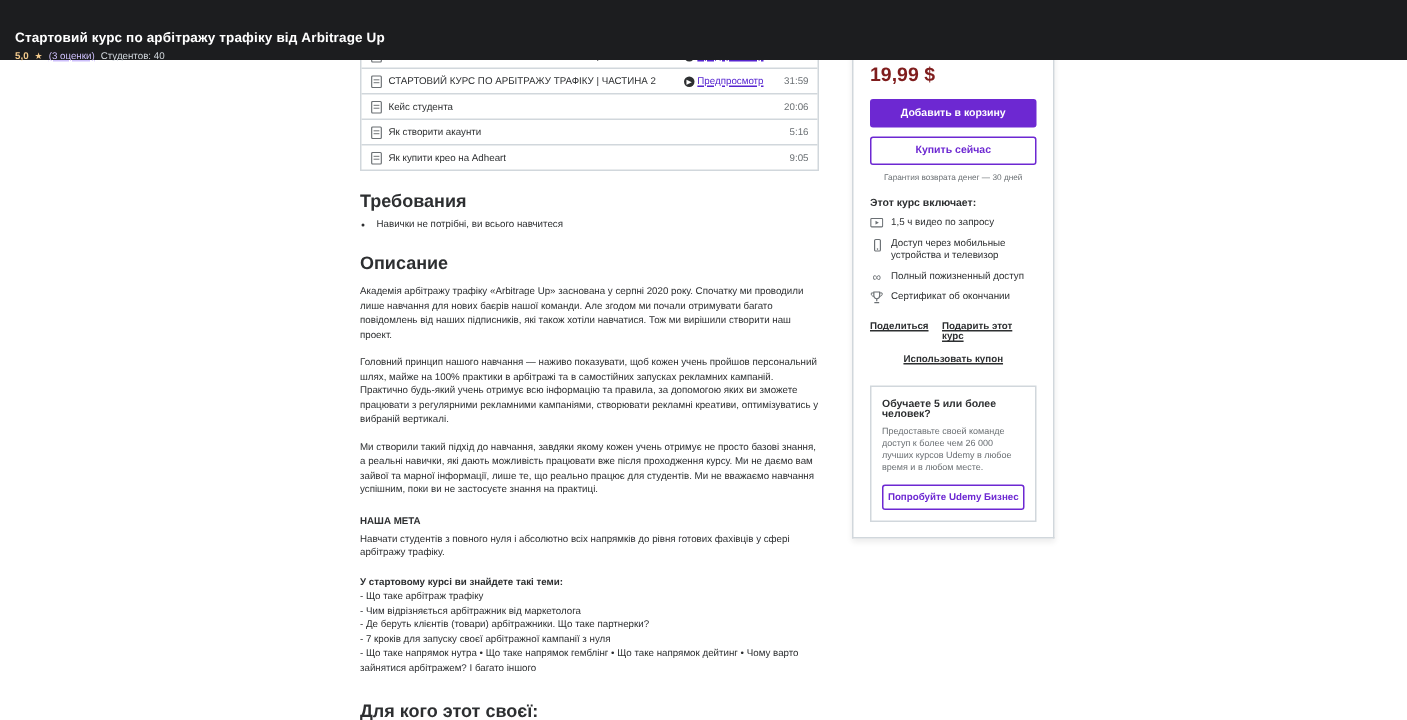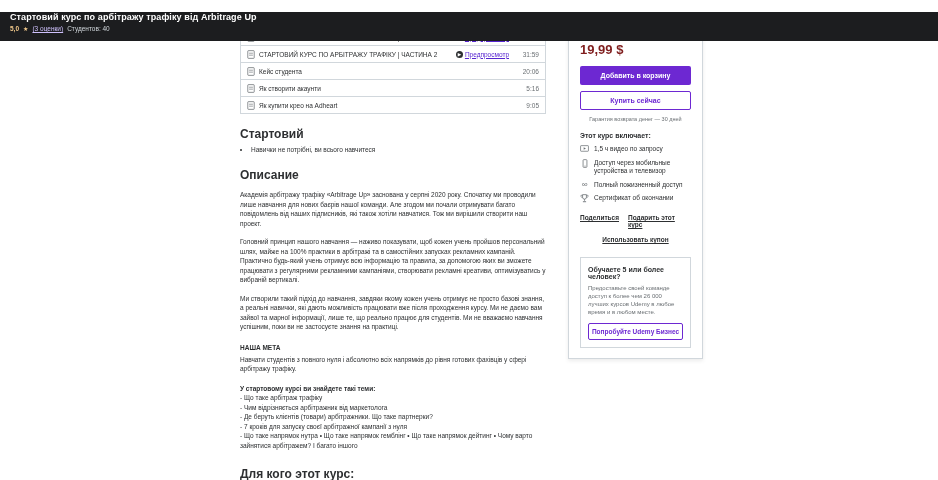--- a/index.html
+++ b/index.html
@@ -7,21 +7,21 @@
   body {
     font-family:"Liberation Sans", sans-serif;
     background:#ffffff;
     position:relative;
     overflow:hidden;
     color:#2d2f31;
   }
   
   .topbar {
     position:absolute; top:0; left:0; width:938px; height:29px;
-    background:#1c1d1f; color:#fff; padding:0 10px; z-index:20;margin-top:12px;
+    background:#1c1d1f; color:#fff; padding:20px 10px; z-index:20;
   }
   .topbar-title { font-size:9px; font-weight:bold; letter-spacing:.1px; }
   .topbar-meta { font-size:6.5px; margin-top:3px; display:flex; align-items:center; gap:4px; }
   .rating-num { color:#f3ca8c; font-weight:bold; }
   .star { color:#f3ca8c; font-size:6px; }
   .reviews-link { color:#cec0fc; text-decoration:underline; cursor:pointer; }
   .students { color:#d1d7dc; }
 
   
   .main-col { position:absolute; left:240px; top:29px; width:306px; }
@@ -168,21 +168,21 @@
             <line x1="3" y1="5" x2="9" y2="5" stroke="currentColor"></line>
             <line x1="3" y1="8" x2="9" y2="8" stroke="currentColor"></line>
           </svg>
       </span>
       <span class="cur-title">Як купити крео на Adheart</span>
       <span class="duration">9:05</span>
     </div>
   </div>
 
   <div class="req-section">
-    <h2 class="section-h">Стартовий</h2>
+    <h2 class="section-h">Требования</h2>
     <ul class="req-list">
       <li>Навички не потрібні, ви всього навчитеся</li>
     </ul>
   </div>
 
   <div class="desc-section">
     <h2 class="section-h">Описание</h2>
     <div class="desc-body">
       <p>Академія арбітражу трафіку «Arbitrage Up» заснована у серпні 2020 року. Спочатку ми проводили лише навчання для нових баєрів нашої команди. Але згодом ми почали отримувати багато повідомлень від наших підписників, які також хотіли навчатися. Тож ми вирішили створити наш проект.</p>
       <p>Головний принцип нашого навчання — наживо показувати, щоб кожен учень пройшов персональний шлях, майже на 100% практики в арбітражі та в самостійних запусках рекламних кампаній. Практично будь-який учень отримує всю інформацію та правила, за допомогою яких ви зможете працювати з регулярними рекламними кампаніями, створювати рекламні креативи, оптимізуватись у вибраній вертикалі.</p>
@@ -194,21 +194,21 @@
         <div class="topic-line">- Що таке арбітраж трафіку</div>
         <div class="topic-line">- Чим відрізняється арбітражник від маркетолога</div>
         <div class="topic-line">- Де беруть клієнтів (товари) арбітражники. Що таке партнерки?</div>
         <div class="topic-line">- 7 кроків для запуску своєї арбітражної кампанії з нуля</div>
         <div class="topic-line">- Що таке напрямок нутра • Що таке напрямок гемблінг • Що таке напрямок дейтинг • Чому варто зайнятися арбітражем? І багато іншого</div>
       </div>
     </div>
   </div>
 
   <div class="for-section">
-    <h2 class="section-h">Для кого этот курс:</h2>
+    <h2 class="section-h">Для кого этот своєї:</h2>
 
   </div>
 
 </div>
 
 <div class="sidebar">
   <div class="price">19,99 $</div>
 
   <button class="btn btn-primary">Добавить в корзину</button>
   <button class="btn btn-outline">Купить сейчас</button>

